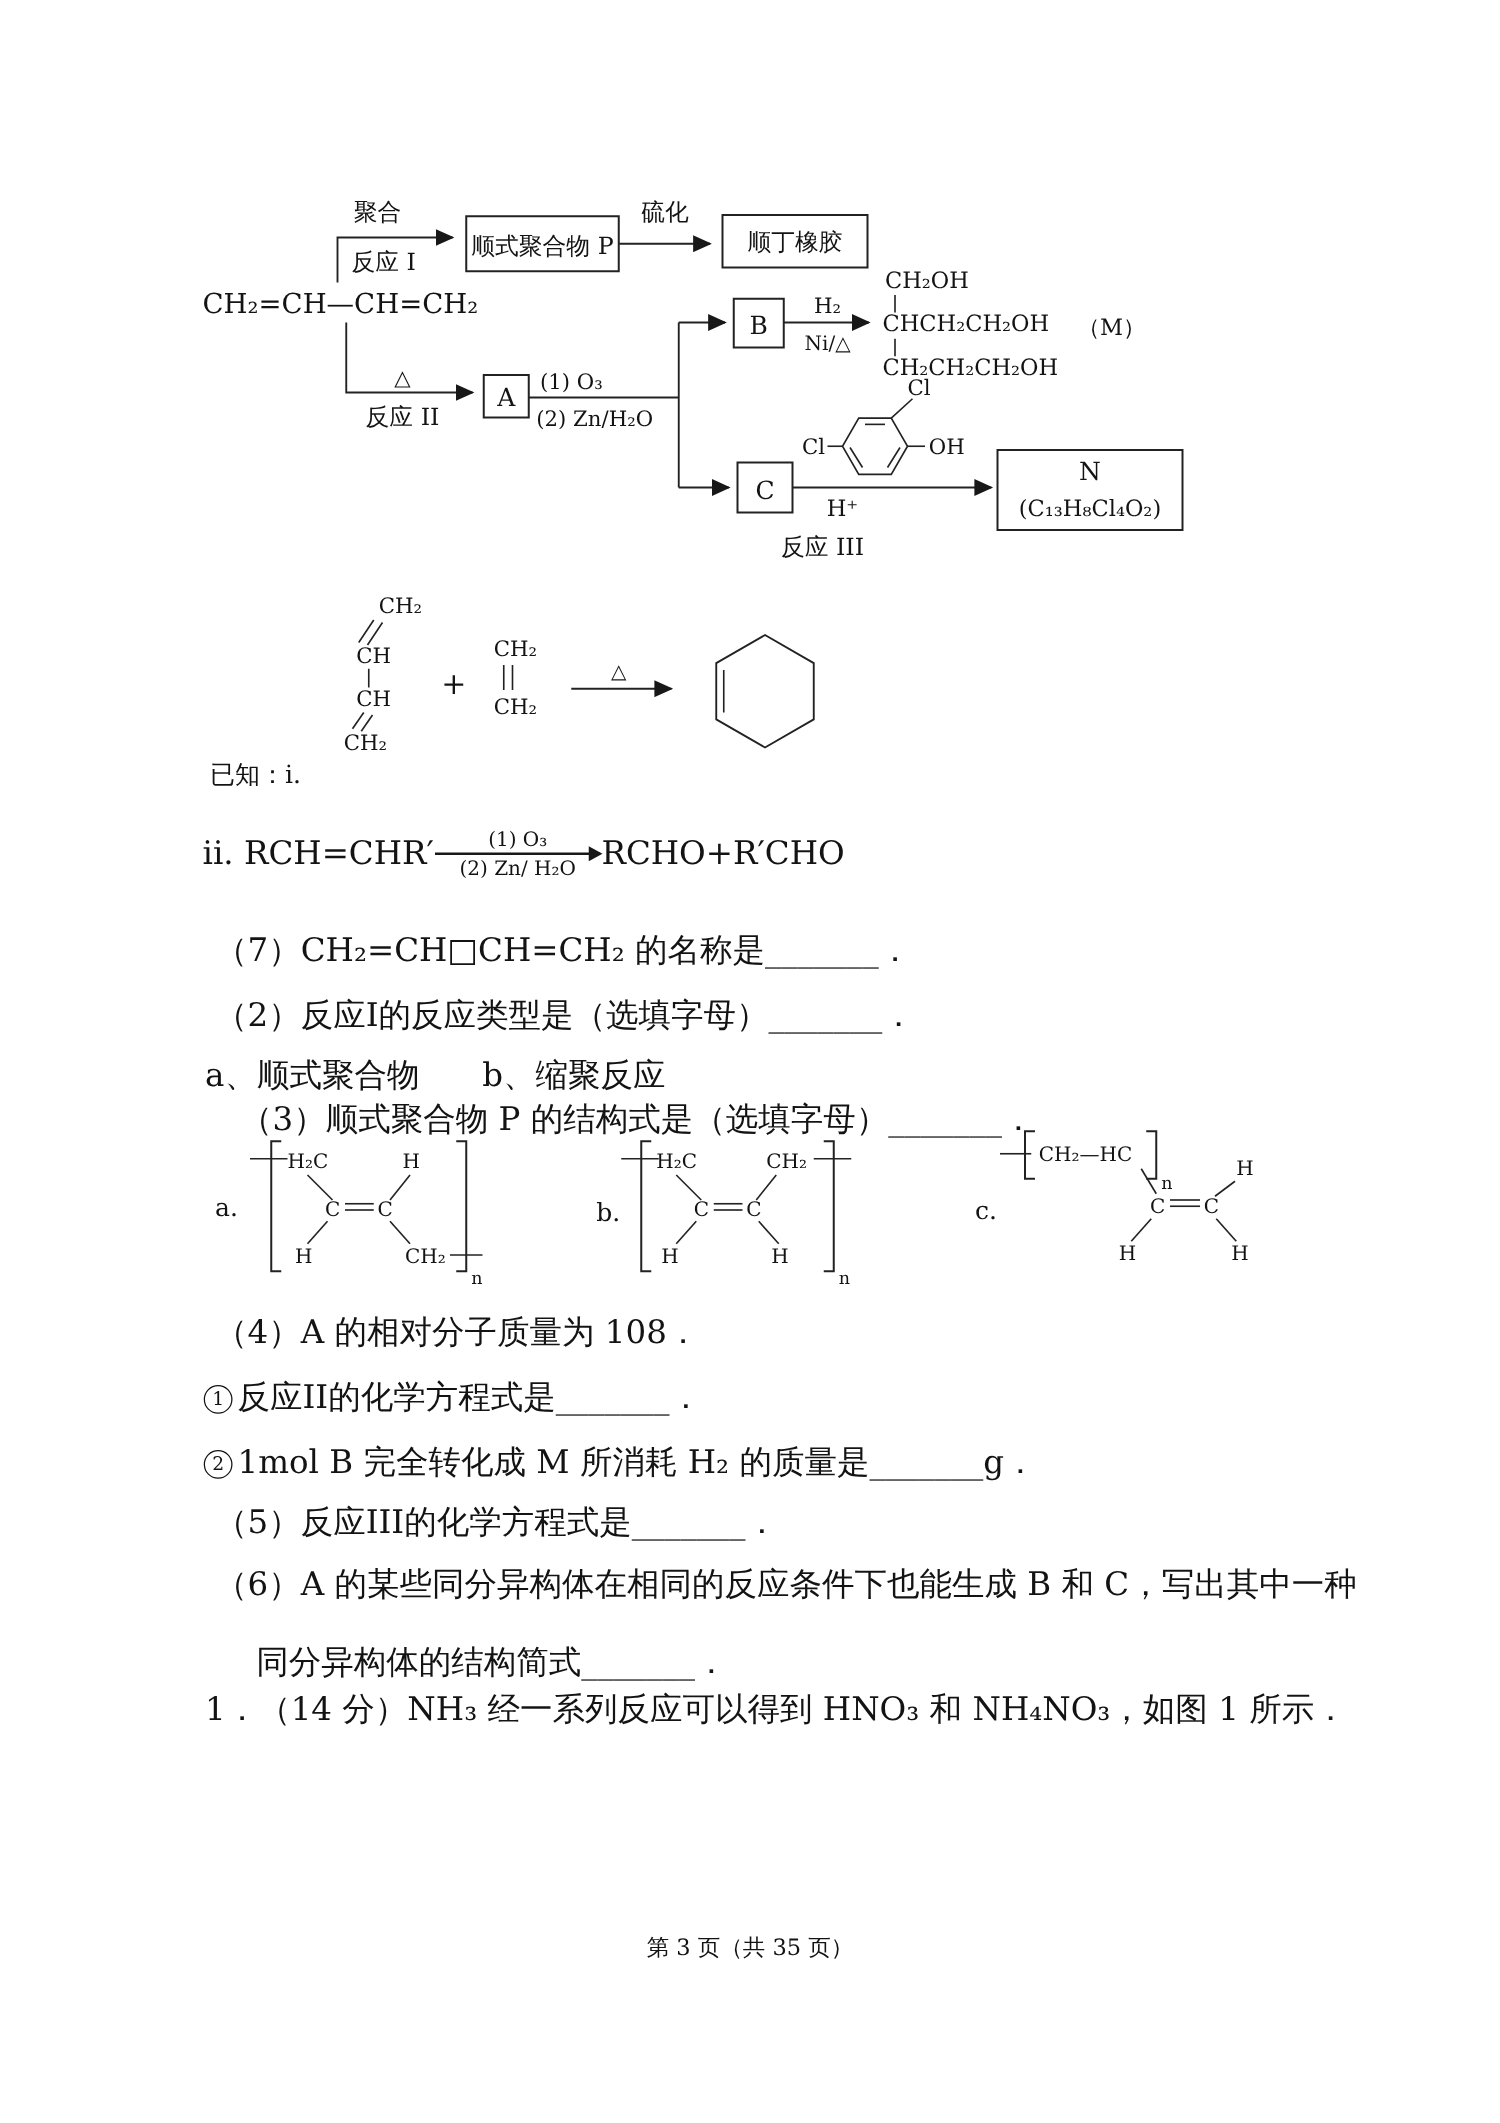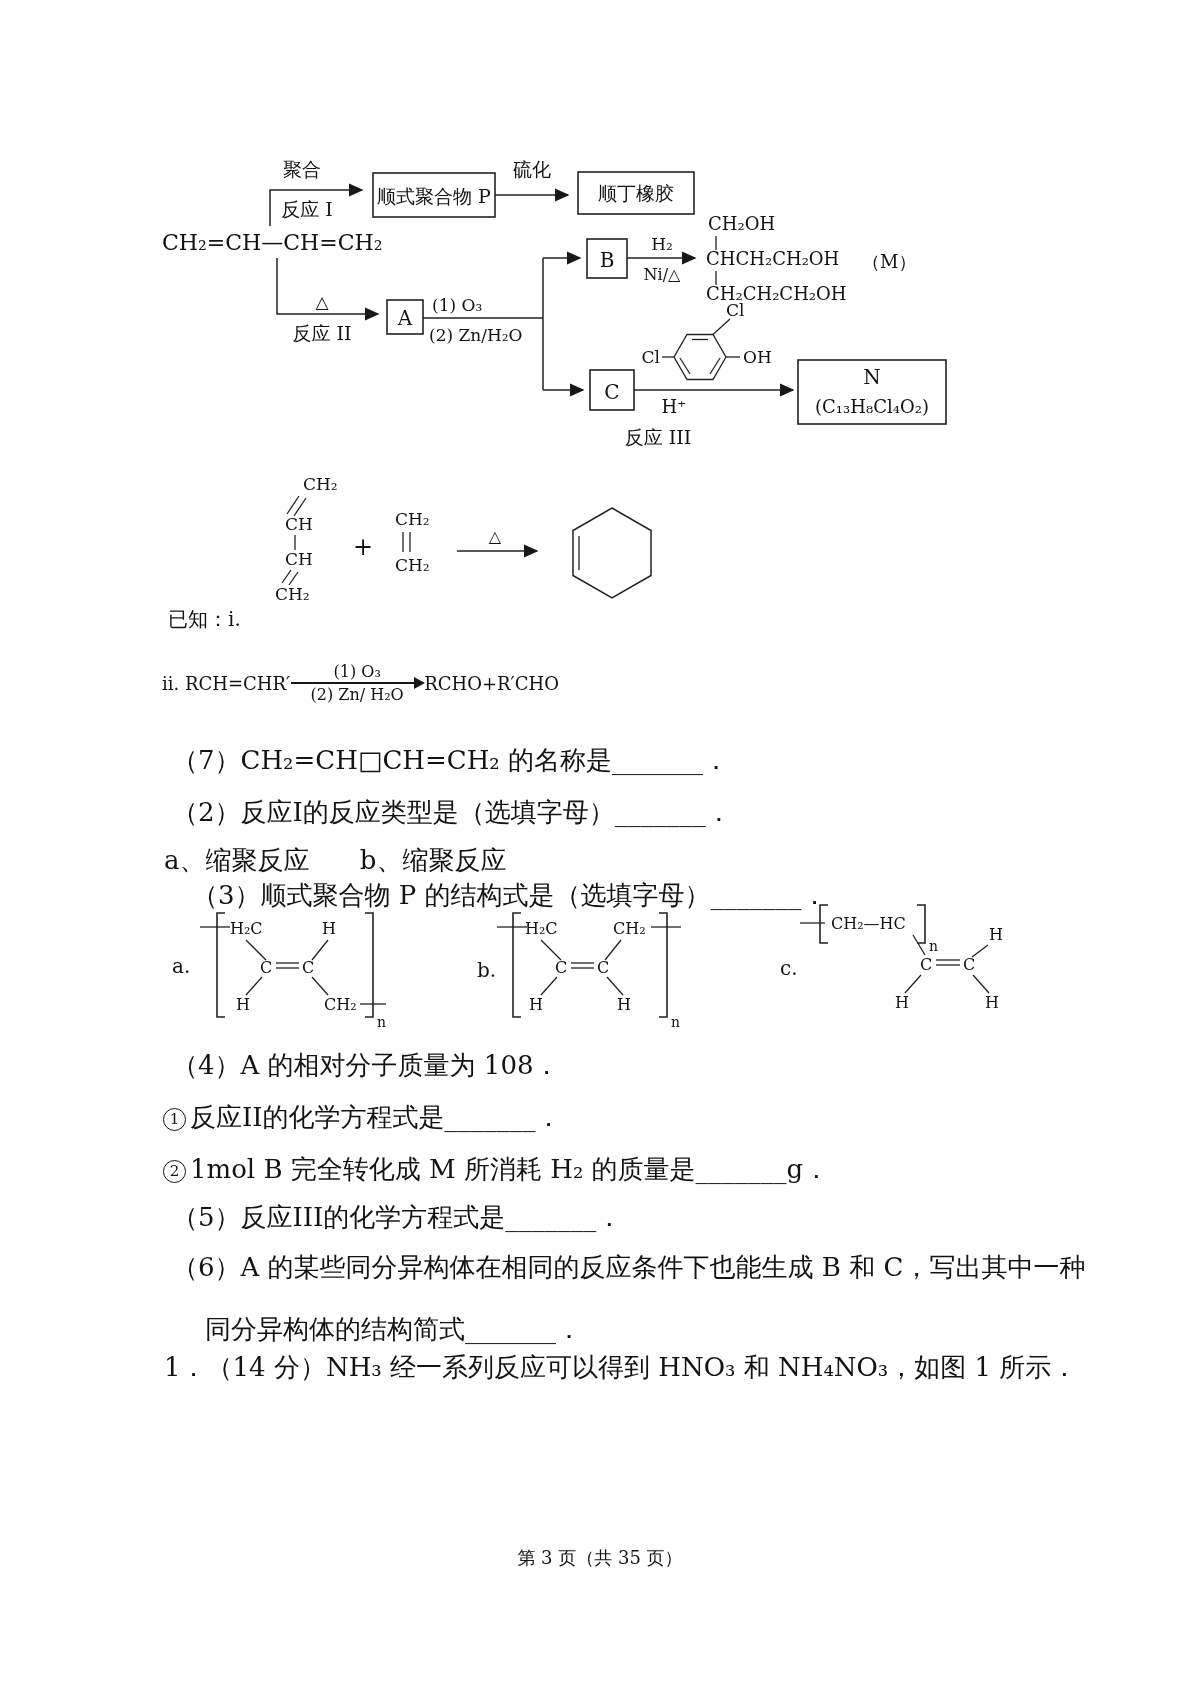--- a/index.html
+++ b/index.html
@@ -11,21 +11,21 @@
   .t{position:absolute;font-size:26px;white-space:nowrap;}
   .t2{position:absolute;font-size:20px;white-space:nowrap;}
   svg{position:absolute;overflow:visible;}
   svg text{font-family:"DejaVu Serif","DejaVu Sans","Liberation Serif",serif;fill:#131313;}
   .bond{stroke:#222;stroke-width:1.5;fill:none;}
   .bond-thin{stroke:#222;stroke-width:1.3;fill:none;}
   .bx{fill:none;stroke:#222;stroke-width:1.6;}
   .brk{fill:none;stroke:#222;stroke-width:1.6;}
   
   .iirow{position:absolute;display:flex;align-items:center;white-space:nowrap;}
-  .iirow .lbl{font-size:18px;}
+  .iirow .lbl{font-size:26px;}
   .rxn-arrow{display:inline-flex;flex-direction:column;align-items:center;margin:0 1px;}
   .ra-top,.ra-bottom{font-size:16px;line-height:19px;}
   .ra-line{position:relative;width:132px;height:2px;background:#181818;margin:1px 0;}
   .ra-line::after{content:"";position:absolute;right:-2px;top:-5px;
     border-left:11px solid #181818;border-top:6px solid transparent;border-bottom:6px solid transparent;}
   .circ{display:inline-flex;width:21px;height:21px;border:1.4px solid #131313;border-radius:50%;
     align-items:center;justify-content:center;font-size:15px;margin-right:4px;vertical-align:2px;}
   .footer{position:absolute;left:0;right:0;text-align:center;font-size:18px;}
 </style>
 </head>
@@ -160,21 +160,21 @@
       <span class="ra-bottom">(2) Zn/ H₂O</span>
     </span>
     <span class="lbl">RCHO+R′CHO</span>
   </div>
 
   <div class="t" style="left:172px;top:743px;">（7）CH₂=CH□CH=CH₂ 的名称是_______．</div>
 
   <div class="t" style="left:172px;top:795px;">（2）反应I的反应类型是（选填字母）_______．</div>
 
   <div class="t" style="left:164px;top:843px;">
-    <span>a、缩聚反应</span>
+    <span>a、顺式聚合物</span>
     <span style="margin-left:42px;">b、缩聚反应</span>
   </div>
 
   <div class="t" style="left:172px;top:878px;margin-left:20px;">（3）顺式聚合物 P 的结构式是（选填字母）_______．</div>
 
   <svg style="left:160px;top:905px;" width="240" height="128" viewBox="0 0 240 128">
     <text x="12" y="68" font-size="20">a.</text>
     <path class="brk" d="M65 8 L57 8 L57 112 L65 112"></path>
     <path class="brk" d="M205 8 L213 8 L213 112 L205 112"></path>
     <line class="bond-thin" x1="40" y1="22" x2="70" y2="22"></line>

